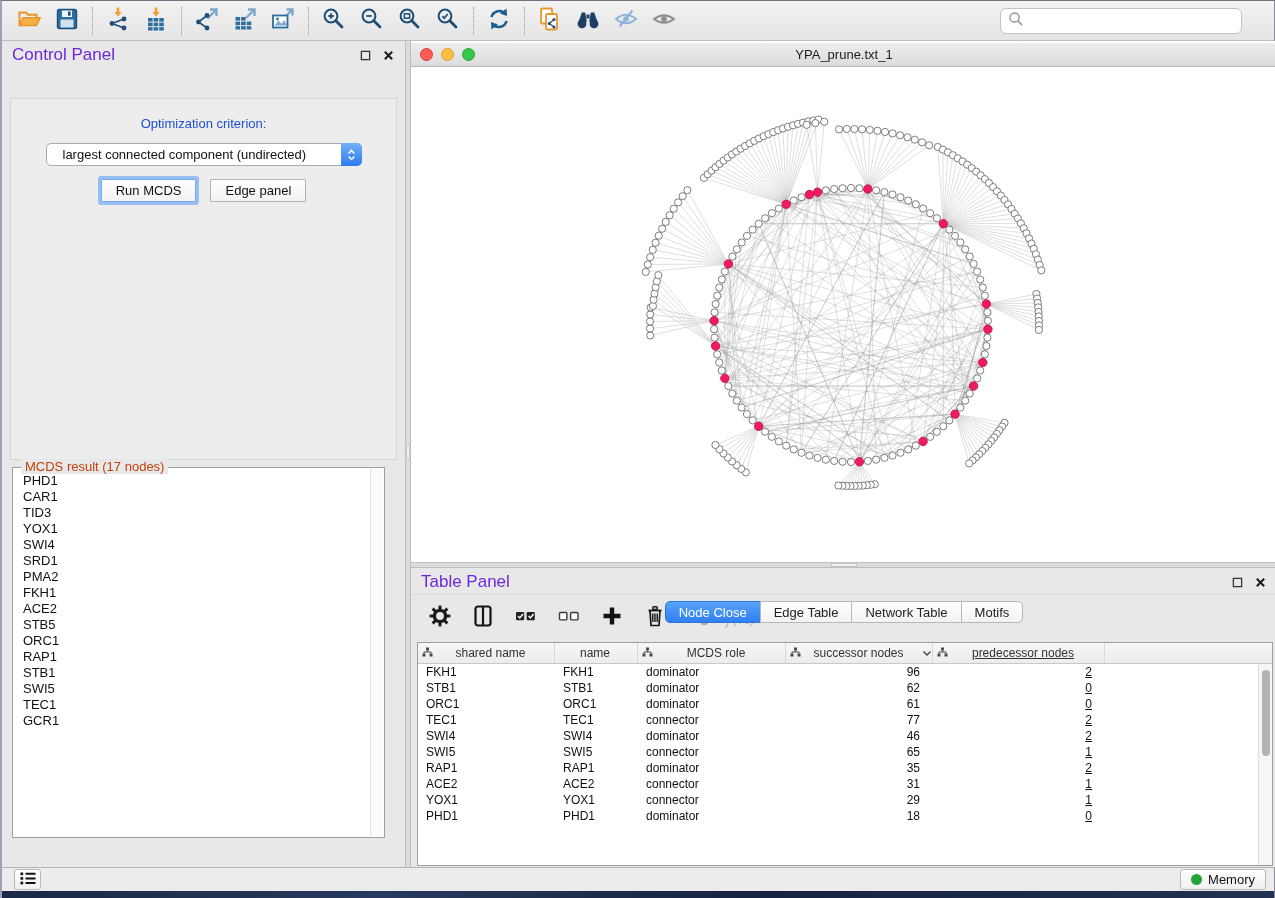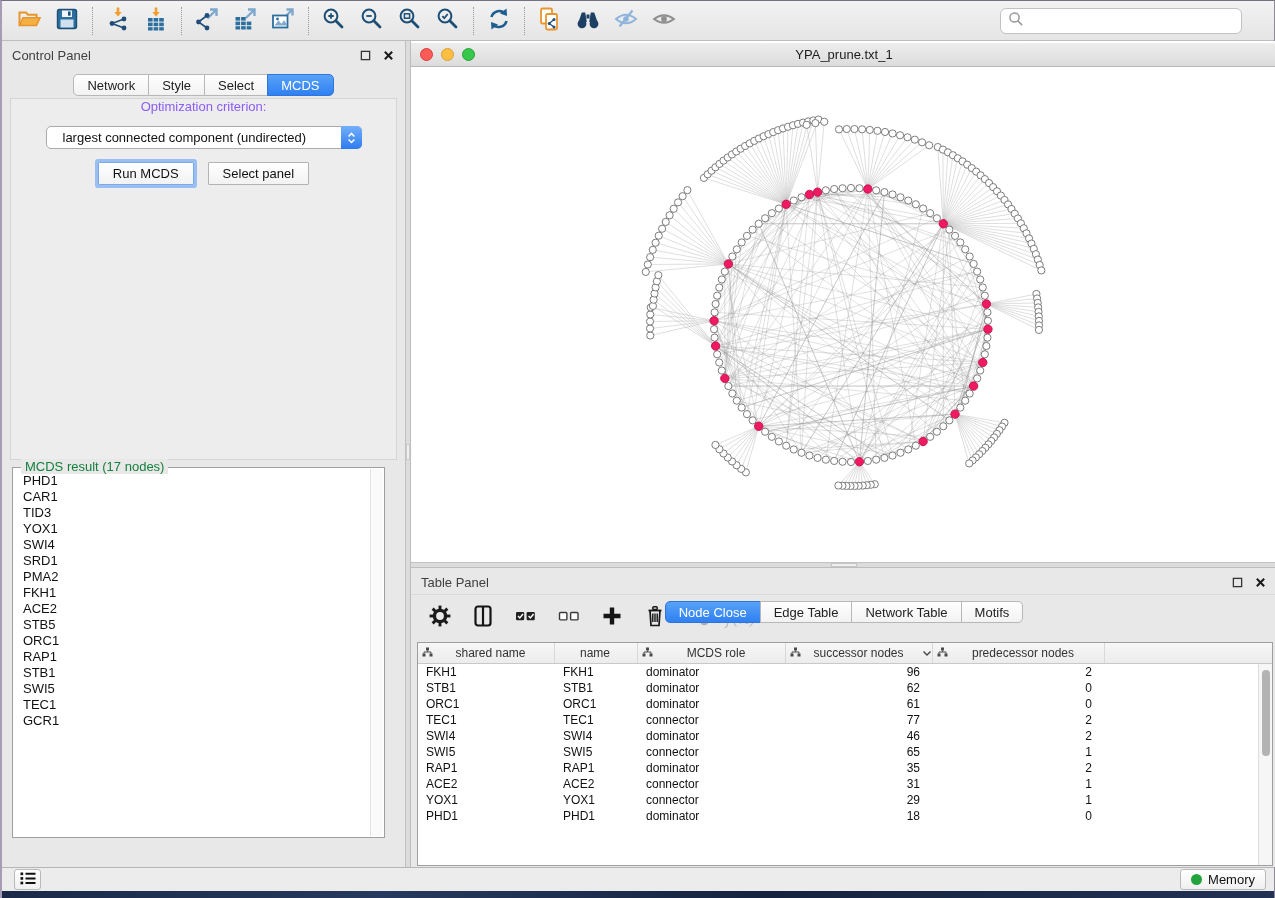--- a/index.html
+++ b/index.html
@@ -13,41 +13,41 @@
   .tb-sep{width:0;height:28px;border-left:1px dotted #9a9a9a;margin:0 6px;}
   #search-wrap{margin-left:auto;margin-right:32px;width:242px;height:26px;background:#fff;border:1px solid #c2c2c2;border-radius:6px;display:flex;align-items:center;padding:0 6px;}
   #search-wrap input{border:none;outline:none;background:transparent;flex:1;font-size:13px;height:20px;}
 
   
   #main{position:absolute;left:0;top:40px;width:100%;height:826px;}
 
   
   #control-panel{position:absolute;left:0;top:0;width:403px;height:826px;background:#e8e8e8;}
   .panel-titlebar{position:absolute;left:0;top:0;width:100%;height:28px;display:flex;align-items:center;padding:0 10px;}
-  .panel-title{font-size:13px;color:#404040;}
+  .panel-title{font-size:17px;color:#6d28d9;}
   .panel-winbtns{margin-left:auto;display:flex;gap:10px;align-items:center;}
   .winbtn{width:13px;height:13px;display:flex;align-items:center;justify-content:center;background:none;border:none;padding:0;}
 
   .segmented{position:absolute;left:0;top:33px;width:100%;display:flex;justify-content:center;}
   .seg-btn{height:22px;padding:0 13px;font-size:13px;color:#222;background:linear-gradient(#ffffff,#f2f2f2);border:1px solid #b7b7b7;margin-left:-1px;cursor:default;}
   .seg-btn:first-child{border-top-left-radius:5px;border-bottom-left-radius:5px;margin-left:0;}
   .seg-btn:last-child{border-top-right-radius:5px;border-bottom-right-radius:5px;}
   .seg-btn.active{background:linear-gradient(#58a2f8,#2f80f2);border-color:#2e74d9;color:#fff;}
 
   #tab-content{position:absolute;left:8px;top:57px;width:387px;height:362px;background:#ededed;border:1px solid #d5d5d5;}
-  #criterion-label{display:block;text-align:center;margin-top:0;font-size:13px;color:#8b5cf6;}
+  #criterion-label{display:block;text-align:center;margin-top:17px;font-size:13px;color:#1d4ed8;}
   #criterion-select{position:relative;width:316px;height:23px;margin:12px auto 0;background:#fff;border:1px solid #ababab;border-radius:5px;}
   #criterion-select .sel-text{display:block;line-height:21px;padding-left:16px;font-size:13px;color:#111;white-space:nowrap;overflow:hidden;}
   #criterion-select .stepper{position:absolute;right:-1px;top:-1px;width:21px;height:23px;border-radius:0 5px 5px 0;background:linear-gradient(#73b0fa,#2d7bef);display:flex;align-items:center;justify-content:center;}
   .btn-row{display:flex;justify-content:center;gap:14px;margin-top:13px;}
   .mac-btn{height:23px;padding:0 14px;font-size:13px;color:#111;background:linear-gradient(#ffffff,#f2f2f2);border:1px solid #b3b3b3;border-radius:1px;cursor:default;}
   .mac-btn.focused{box-shadow:0 0 0 3px rgba(108,165,245,.65);border-color:#7aa8ef;}
 
   .groupbox{position:absolute;left:10px;top:426px;width:373px;height:371px;background:#fff;border:1px solid #9f9f9f;}
-  .groupbox-label{position:absolute;top:-9px;left:8px;background:#e8e8e8;padding:0 4px;font-size:13px;color:#15803d;}
+  .groupbox-label{position:absolute;top:-9px;left:8px;background:#e8e8e8;padding:0 4px;font-size:13px;color:#c2410c;}
   .mcds-list{position:absolute;left:0;top:3px;right:14px;bottom:0;padding:2px 0 0 10px;overflow:hidden;}
   .mcds-item{font-size:13px;line-height:16px;color:#111;}
   .gb-scroll{position:absolute;right:1px;top:1px;bottom:1px;width:13px;background:#fafafa;border-left:1px solid #e3e3e3;}
 
   
   #v-splitter{position:absolute;left:403px;top:0;width:6px;height:826px;background:#dcdcdc;border-left:1px solid #c0c0c0;border-right:1px solid #bdbdbd;}
   #v-splitter .handle{position:absolute;left:0;top:403px;width:4px;height:16px;background:#f0f0f0;border:1px solid #cacaca;}
 
   
   #right-col{position:absolute;left:409px;top:0;width:866px;height:826px;background:#fff;}
@@ -67,21 +67,21 @@
   #table-panel{position:absolute;left:0;top:527px;width:100%;height:299px;background:#e8e8e8;}
   #tp-toolbar{position:absolute;left:0;top:26px;width:100%;height:46px;background:#e8e8e8;border-top:1px solid #d9d9d9;display:flex;align-items:center;padding-left:16px;gap:17px;}
   .tp-btn{background:none;border:none;padding:0;width:26px;height:26px;display:flex;align-items:center;justify-content:center;}
   .tp-btn.disabled{opacity:.55;}
   .fx-text{font-family:"DejaVu Serif","Liberation Serif",serif;font-style:italic;font-size:18px;color:#9a9a9a;}
 
   #table-wrap{position:absolute;left:6px;top:74px;width:856px;height:224px;background:#fff;border:1px solid #9e9e9e;}
   .thead{display:flex;height:21px;border-bottom:1px solid #c9c9c9;}
   .th{display:flex;align-items:center;background:linear-gradient(#f7f7f7,#ececec);border-right:1px solid #d8d8d8;font-size:12px;color:#333;padding-left:4px;}
   .th .th-label{flex:1;text-align:center;padding-right:6px;}
-  .c0{width:137px;}.c1{width:83px;}.c2{width:148px;}.c3{width:147px;}.c4{width:172px;}
+  .c0{width:137px;}.c1{width:83px;}.c2{width:148px;}.c3{width:147px;}.c4{width:172px;text-decoration:underline;}
   .cfill{flex:1;border-right:none;}
   .tbody{position:absolute;left:0;top:21px;right:14px;bottom:0;overflow:hidden;}
   .trow{display:flex;height:16px;}
   .tcell{font-size:12px;color:#111;padding-left:8px;line-height:16px;white-space:nowrap;overflow:hidden;}
   .tcell.c3,.tcell.c4{text-align:right;padding-right:13px;padding-left:0;}
   #table-scroll{position:absolute;right:0;top:21px;bottom:0;width:14px;background:#f6f6f6;border-left:1px solid #ddd;}
   #table-scroll .thumb{position:absolute;left:3px;top:6px;width:8px;height:86px;background:#b3b3b3;border-radius:4px;}
 
   #tp-tabs{position:absolute;left:0;bottom:8px;width:100%;display:flex;justify-content:center;}
 
@@ -282,41 +282,35 @@
               </svg>
             </button>
           <button class="winbtn">
               <svg width="11" height="11" viewBox="0 0 12 12">
                 <path d="M2 2 L10 10 M10 2 L2 10" stroke="#1a1a1a" stroke-width="2.2"></path>
               </svg>
             </button>
         </span>
       </div>
 
-      <div class="segmented">
-        <button class="seg-btn"><span>Network</span></button>
-        <button class="seg-btn"><span>Style</span></button>
-        <button class="seg-btn"><span>Select</span></button>
-        <button class="seg-btn active"><span>MCDS</span></button>
-      </div>
 
       <div id="tab-content">
         <span id="criterion-label">Optimization criterion:</span>
         <div id="criterion-select">
           <span class="sel-text">largest connected component (undirected)</span>
           <span class="stepper">
               <svg width="11" height="12" viewBox="0 0 11 12">
                 <path d="M2.6 4.4 L5.5 1.4 L8.4 4.4" fill="none" stroke="#fff" stroke-width="1.5"></path>
                 <path d="M2.6 7.4 L5.5 10.4 L8.4 7.4" fill="none" stroke="#fff" stroke-width="1.5"></path>
               </svg>
             </span>
         </div>
         <div class="btn-row">
           <button class="mac-btn focused">Run MCDS</button>
-          <button class="mac-btn">Select panel</button>
+          <button class="mac-btn">Edge panel</button>
         </div>
       </div>
 
       <div class="groupbox">
         <span class="groupbox-label">MCDS result (17 nodes)</span>
         <div class="mcds-list" id="mcds-list">
             <div class="mcds-item">PHD1</div>
             <div class="mcds-item">CAR1</div>
             <div class="mcds-item">TID3</div>
             <div class="mcds-item">YOX1</div>

